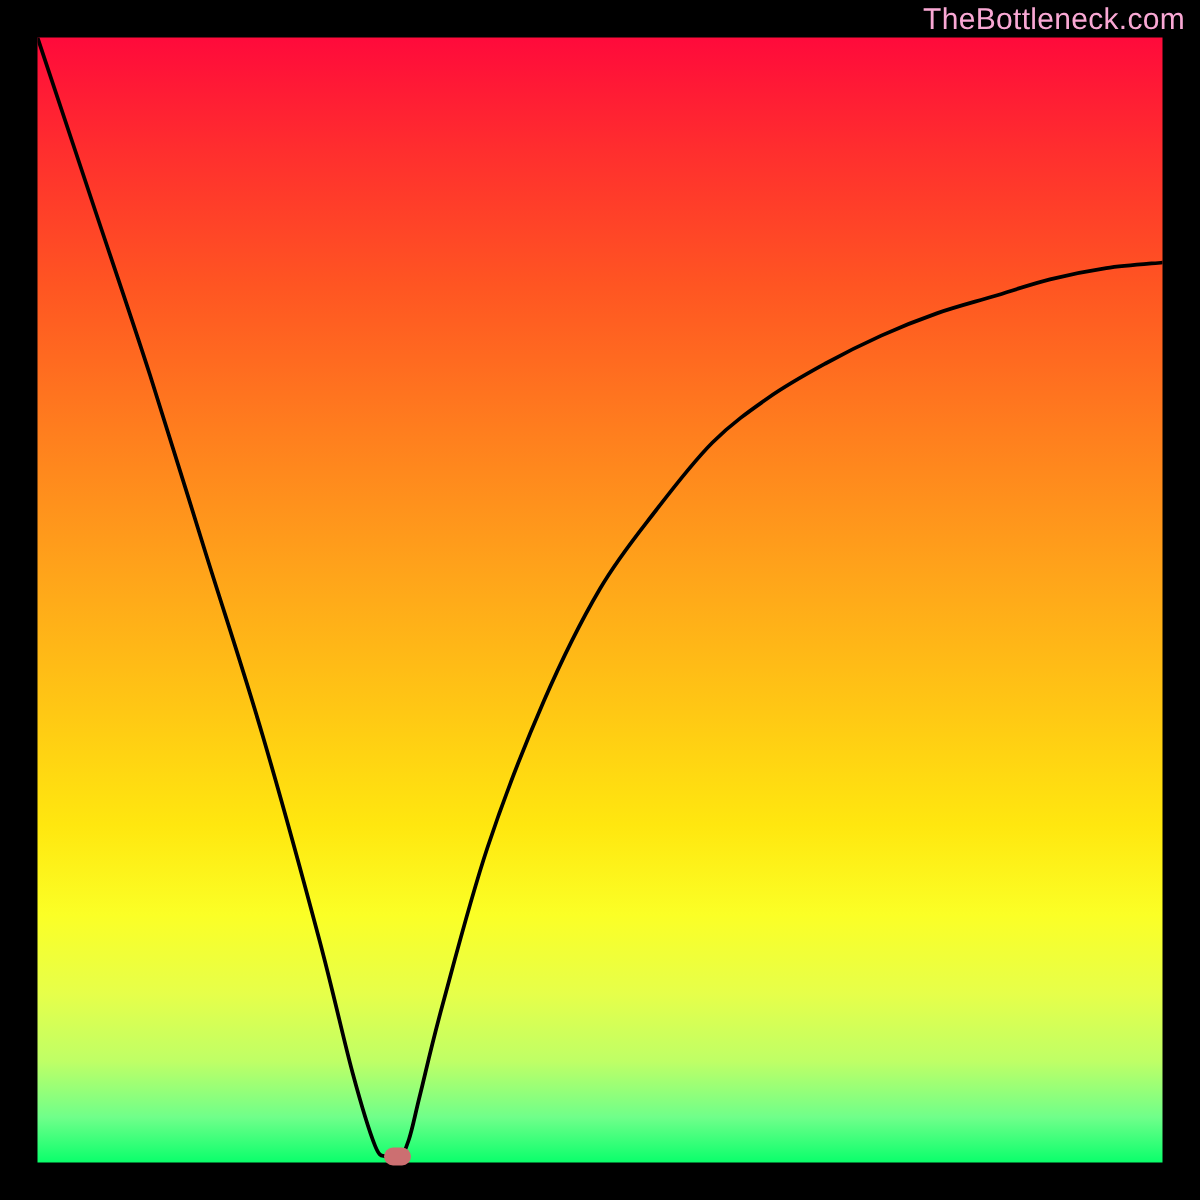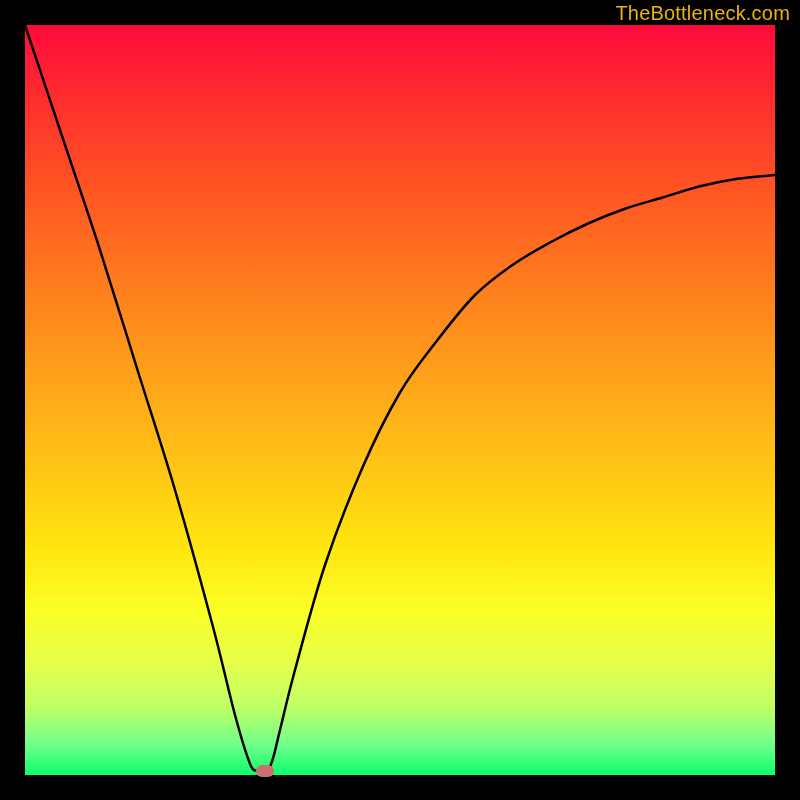--- a/index.html
+++ b/index.html
@@ -9,21 +9,21 @@
     width: 800px;
     height: 800px;
     background: #000;
   }
   .watermark {
     position: absolute;
     top: 2px;
     right: 10px;
     font-family: Arial, Helvetica, sans-serif;
     font-size: 20px;
-    color: #eab308;
+    color: #f9a8d4;
     font-weight: 500;
     letter-spacing: 0.2px;
     z-index: 10;
   }
   .plot-area {
     position: absolute;
     left: 25px;
     top: 25px;
     width: 750px;
     height: 750px;

